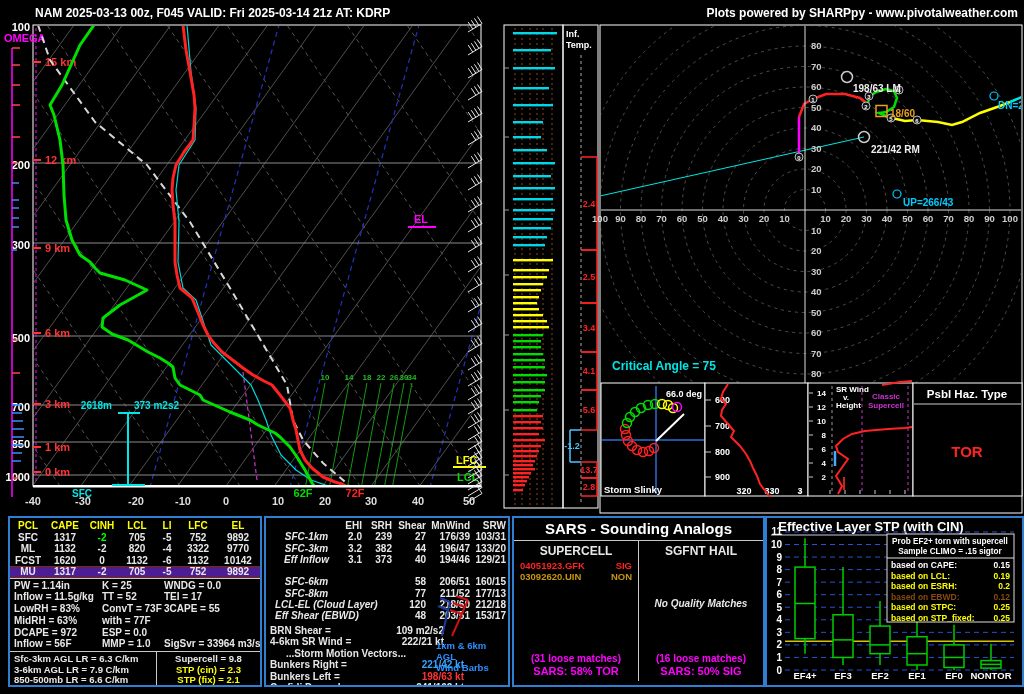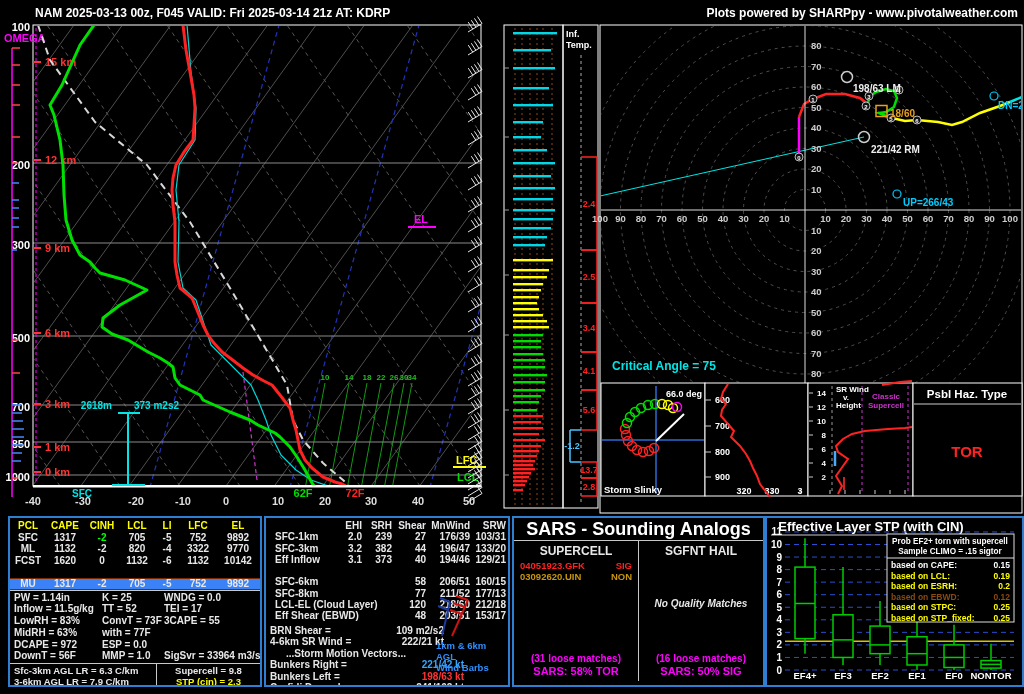--- a/index.html
+++ b/index.html
@@ -12,44 +12,44 @@
   svg text{font-family:"Liberation Sans",sans-serif;}
   #mainsvg{position:absolute;left:0;top:0;}
   .bpanel{position:absolute;background:#000;border:2px solid #2e7fd2;color:#e8e8e8;
           font-size:10px;font-weight:bold;overflow:hidden;}
   .sep{border-top:1px solid #c8c8c8;}
   
   .pgrid{display:grid;grid-template-columns:36px 38px 36px 34px 26px 36px 44px;
          line-height:11.5px;text-align:center;padding-top:2px;}
   .pgrid .hdr{color:#ffff00;}
   .prow{display:contents;}
-  .psel>span{background:#3b82f6;box-shadow:inset 0 1px 0 #7a2b00,inset 0 -1px 0 #7a2b00;margin-top:12px;}
+  .psel>span{background:#4c1d95;box-shadow:inset 0 1px 0 #7a2b00,inset 0 -1px 0 #7a2b00;}
   .igrid{display:grid;grid-template-columns:88px 62px 100px;line-height:11.8px;
          padding:1px 0 1px 4px;white-space:nowrap;}
   .botrow{display:flex;line-height:10.5px;}
   .lapse{width:142px;padding:2px 0 0 4px;white-space:nowrap;font-size:9.5px;}
   .indices{flex:1;border-left:1px solid #c8c8c8;text-align:center;padding-top:2px;
            font-size:9.5px;white-space:nowrap;}
   .yel{color:#ffff00;} .grn{color:#00ff00;} .cyn{color:#35a6ff;} .red{color:#ff3333;}
   
   .kgrid{display:grid;grid-template-columns:74px 24px 30px 34px 44px 36px;
          line-height:11.3px;padding-top:2px;white-space:nowrap;}
-  .kgrid .c0{text-align:left;padding-left:9px;}
+  .kgrid .c0{text-align:center;padding-left:9px;font-style:italic;}
   .kgrid span{text-align:right;padding-right:2px;}
   .kgrid .h{text-align:right;}
   .kvline{display:grid;grid-template-columns:108px 66px;line-height:11.5px;
           padding-left:4px;white-space:nowrap;}
   .kvline span:last-child{text-align:right;}
   .smv{padding-left:20px;line-height:11.5px;}
   .smrow{display:grid;grid-template-columns:118px 76px;line-height:11.5px;padding-left:4px;}
   .smrow span:last-child{text-align:right;}
   #barbnote{position:absolute;right:2px;top:78px;width:70px;
             color:#2e8fff;font-size:9.5px;line-height:11px;}
   
-  #sars-title{height:22px;line-height:22px;text-align:center;font-size:18px;color:#fff;
+  #sars-title{height:22px;line-height:22px;text-align:center;font-size:15px;color:#fff;
               border-bottom:1px solid #c8c8c8;}
   #sars-cols{display:flex;height:140px;}
   .sars-col{flex:1;display:flex;flex-direction:column;}
   .sars-col.left{border-right:1px solid #c8c8c8;}
   .sars-h{text-align:center;font-size:12px;padding:3px 0 2px;}
   .match{display:grid;grid-template-columns:1fr 36px;padding:0 6px;line-height:11px;
          font-size:9.5px;}
   .sars-mid{flex:1;display:flex;align-items:flex-start;justify-content:center;
             padding-top:38px;font-size:10px;font-style:italic;}
   .sars-foot{text-align:center;color:#ff00ff;font-size:10px;line-height:13px;
@@ -697,21 +697,21 @@
         <span>TEI = 17</span>
         <span>LowRH = 83%</span>
         <span>ConvT = 73F</span>
         <span>3CAPE = 55</span>
         <span>MidRH = 63%</span>
         <span>with = 77F</span>
         <span></span>
         <span>DCAPE = 972</span>
         <span>ESP = 0.0</span>
         <span></span>
-        <span>DownT = 56F</span>
+        <span>Inflow = 56F</span>
         <span>MMP = 1.0</span>
         <span>SigSvr = 33964 m3/s3</span>
       </div>
     <div class="sep"></div>
     <div class="botrow">
       <div class="lapse" id="lapse">
           <div>Sfc-3km AGL LR = 6.3 C/km</div>
           <div>3-6km AGL LR = 7.9 C/km</div>
           <div>850-500mb LR = 6.6 C/km</div>
           <div>700-500mb LR = 7.8 C/km</div>

